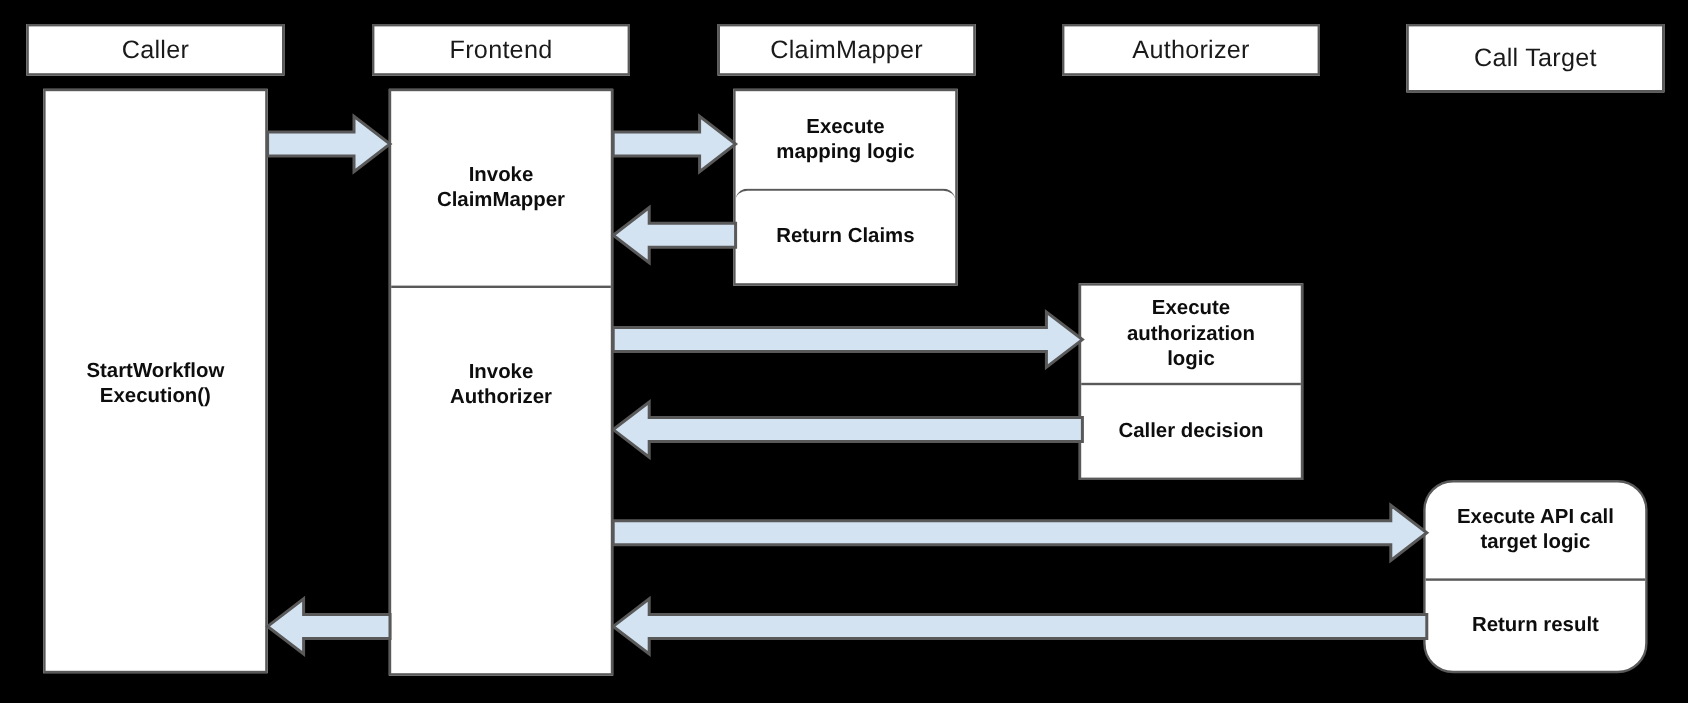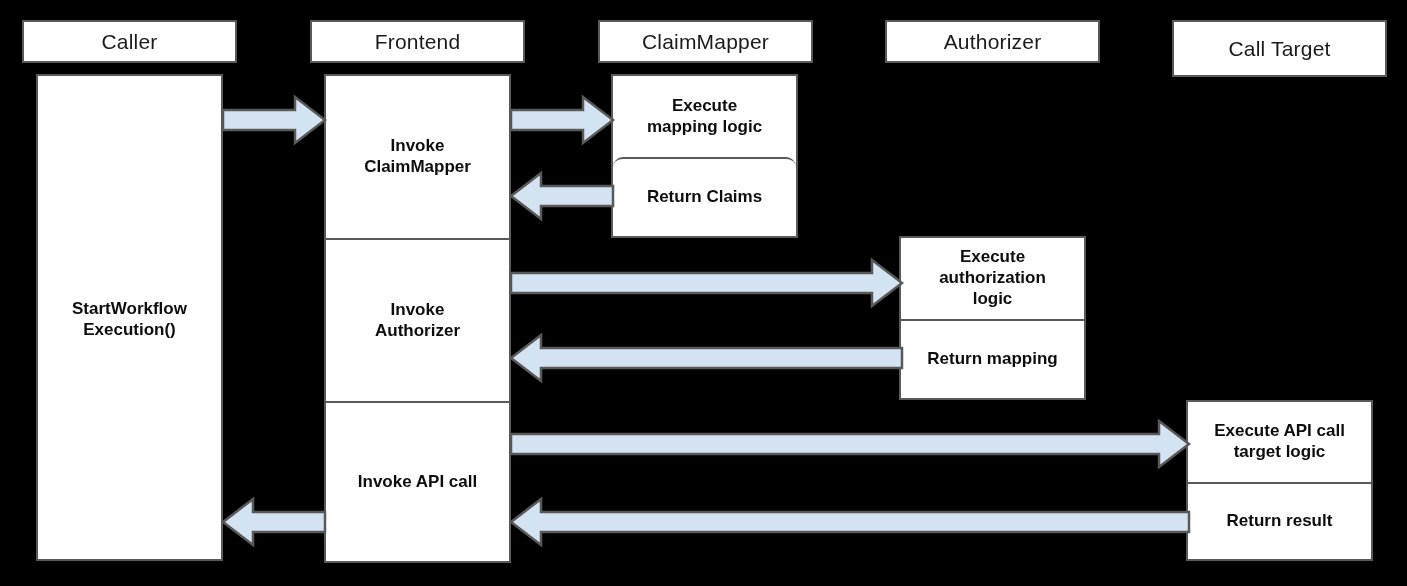--- a/index.html
+++ b/index.html
@@ -93,34 +93,33 @@
     <span>Call Target</span>
   </div>
 
   <div class="lifeline" style="left:36px; top:74px; width:187px; height:487px;">
     <div class="lifeline-seg" style="top:0; height:487px;">StartWorkflow<br>Execution()</div>
   </div>
 
   <div class="lifeline" style="left:324px; top:74px; width:187px; height:489px;">
     <div class="lifeline-seg" style="top:0; height:162px;">Invoke<br>ClaimMapper</div>
     <div class="lifeline-seg seg-divider" style="top:162px; height:163px;">Invoke<br>Authorizer</div>
-    <div class="lifeline-seg seg-divider" style="top:325px; height:160px;">Invoke API call</div>
   </div>
 
   <div class="lifeline" style="left:611px; top:74px; width:187px; height:164px;">
     <div class="lifeline-seg" style="top:0; height:81px;">Execute<br>mapping logic</div>
     <div class="lifeline-seg seg-divider" style="top:81px; height:79px;border-radius:10px;">Return Claims</div>
   </div>
 
   <div class="lifeline" style="left:899px; top:236px; width:187px; height:164px;">
     <div class="lifeline-seg" style="top:0; height:81px;">Execute<br>authorization<br>logic</div>
-    <div class="lifeline-seg seg-divider" style="top:81px; height:79px;">Return mapping</div>
+    <div class="lifeline-seg seg-divider" style="top:81px; height:79px;">Caller decision</div>
   </div>
 
-  <div class="lifeline" style="left:1186px; top:400px; width:187px; height:161px;">
+  <div class="lifeline" style="left:1186px; top:400px; width:187px; height:161px;border-radius:25px;">
     <div class="lifeline-seg" style="top:0; height:80px;">Execute API call<br>target logic</div>
     <div class="lifeline-seg seg-divider" style="top:80px; height:77px;">Return result</div>
   </div>
 
   <div class="arrow" style="left:223px; top:96px; width:103px; height:48px;">
     <svg width="103" height="48" viewBox="0 0 103 48">
       <polygon points="0,14 72,14 72,1 102,24 72,47 72,34 0,34" fill="#d4e3f2" stroke="#595959" stroke-width="2.5" stroke-linejoin="miter"></polygon>
     </svg>
   </div>
 

